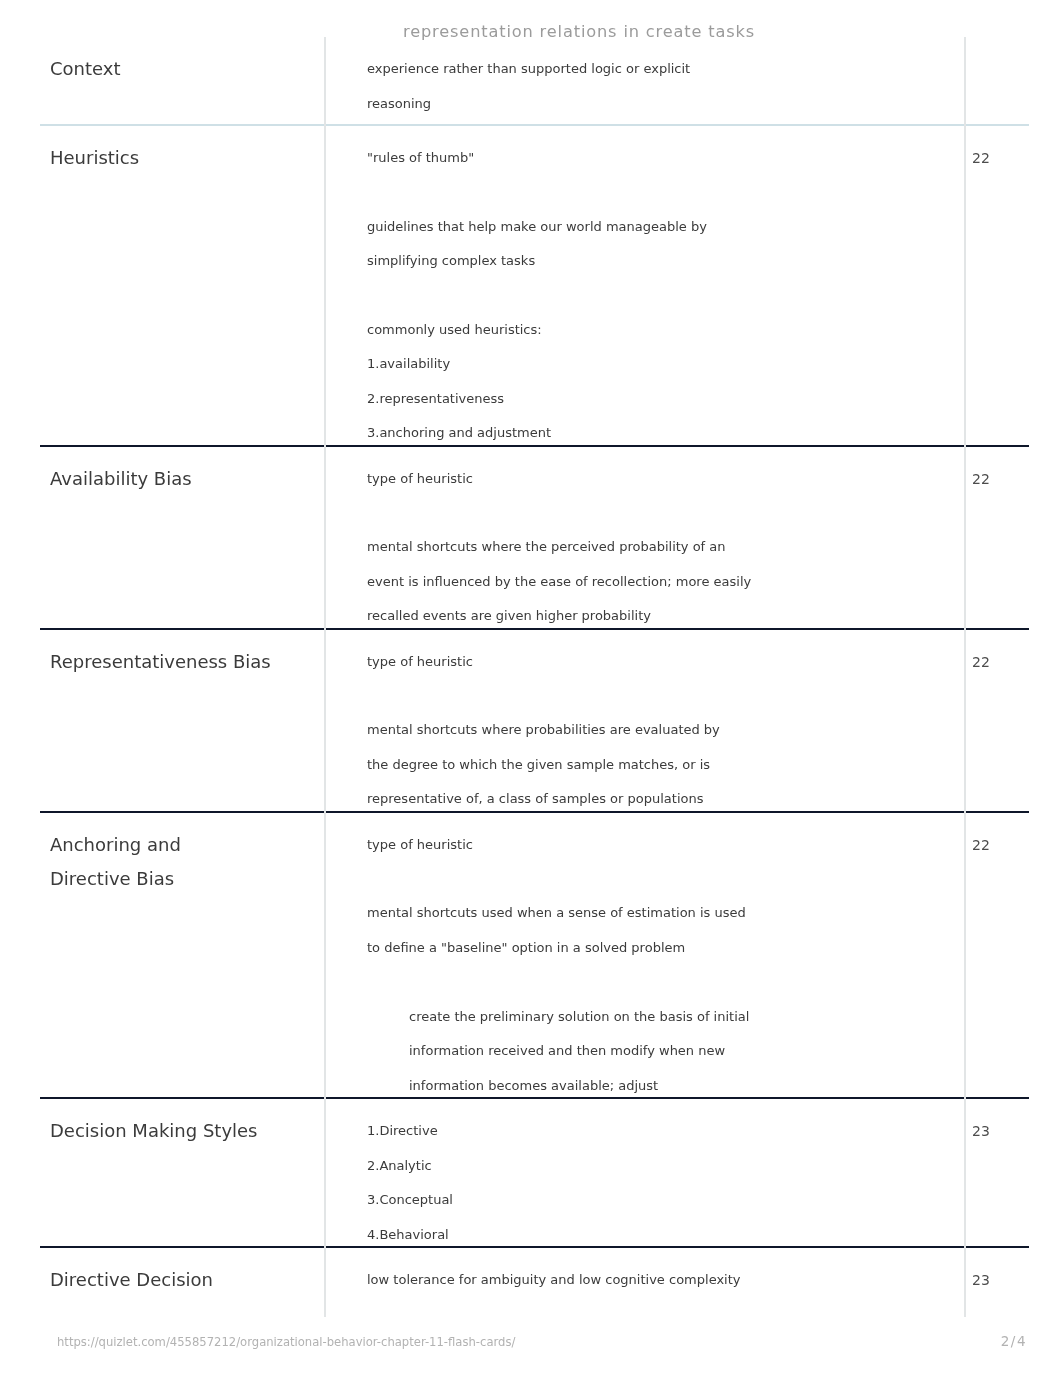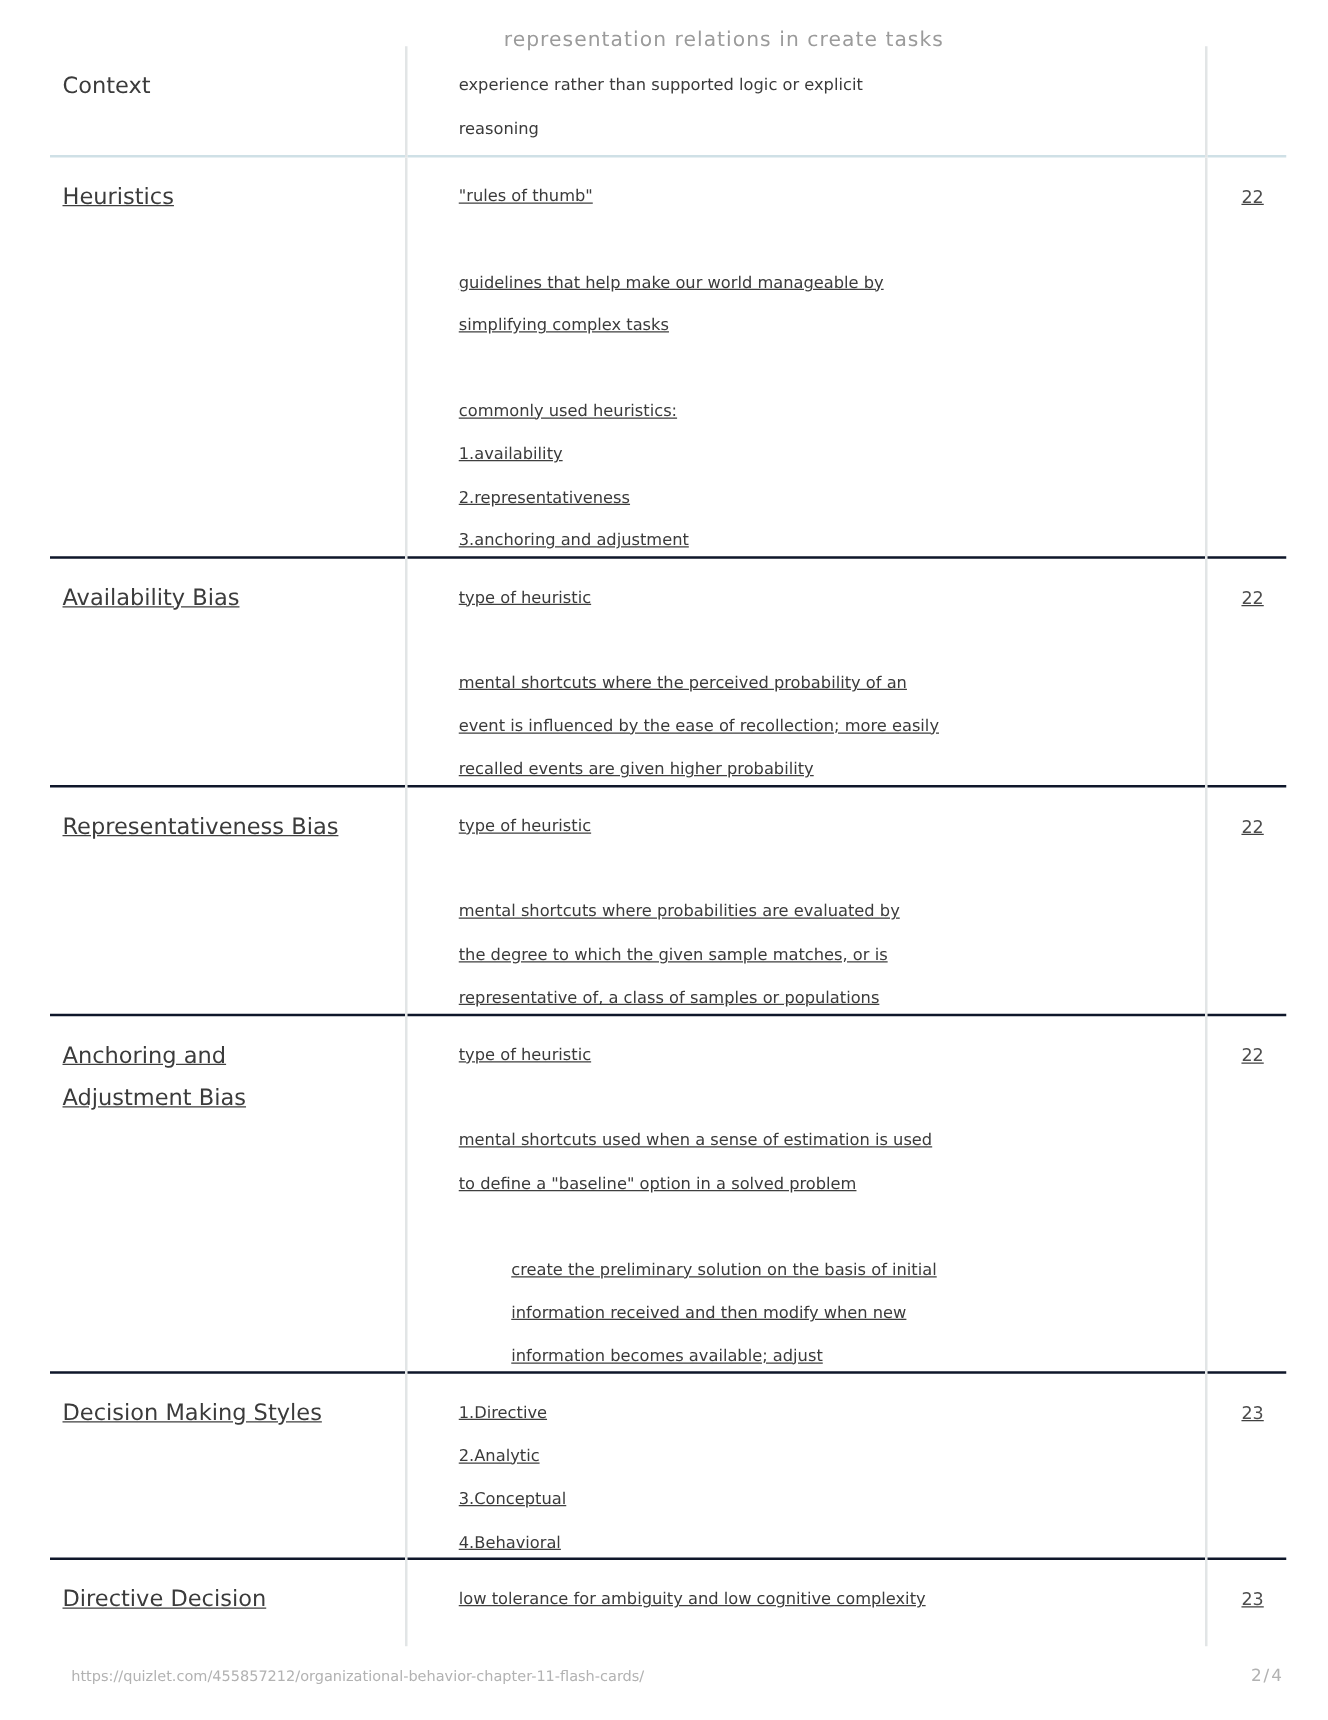--- a/index.html
+++ b/index.html
@@ -5,24 +5,24 @@
   html,body{margin:0;padding:0;background:#ffffff;}
   body{width:1062px;height:1376px;overflow:hidden;
        font-family:"DejaVu Sans",sans-serif;color:#3f3f3f;}
   .page{position:relative;width:1062px;height:1376px;background:#fff;}
 
   .tbl{position:absolute;left:40px;top:37px;width:989px;border-collapse:collapse;table-layout:fixed;}
   .tbl td{vertical-align:top;border:0;}
 
   .tbl td.c-term{width:285px;box-sizing:border-box;padding:15px 12px 0px 10px;}
   .tbl td.c-def{width:640px;box-sizing:border-box;padding:15px 12px 0px 41px;border-left:2px solid #e2e5e6;}
-  .tbl td.c-page{width:64px;box-sizing:border-box;padding:15px 18px 0px 6px;text-align:right;border-left:2px solid #e2e5e6;}
+  .tbl td.c-page{width:64px;box-sizing:border-box;padding:15px 18px 0px 6px;text-align:left;border-left:2px solid #e2e5e6;}
 
 
-  tr.sep > td{border-top:2px solid #0f172a;text-decoration:underline;}
+  tr.sep > td{border-top:2px solid #0f172a;}
   tr.sep-teal > td{border-top-color:#cfe0e6;}
 
   .term{font-size:18px;line-height:34.5px;color:#3b3b3b;margin-bottom:-6.0px;}
   .def{font-size:13px;line-height:34.5px;color:#3b3b3b;margin-bottom:-6.0px;}
   .def p{margin:0;}
   .def p + p{margin-top:34.1px;}
   .tbl tr.first-row td{padding-bottom:9px;}
   .tbl tr.last-row td{padding-bottom:19px;}
   .clipline{position:absolute;left:403px;top:14.8px;font-size:16.2px;line-height:34.5px;color:#9b9b9b;white-space:nowrap;letter-spacing:0.85px;}
   .pg{font-size:14px;line-height:34.5px;color:#4d4d4d;}
@@ -100,21 +100,21 @@
 representative of, a class of samples or populations</p>
             </div>
           </td>
           <td class="c-page">
             <div class="pg">22</div>
           </td>
         </tr>
         <tr class="sep">
           <td class="c-term">
             <div class="term" style="white-space: pre-line;">Anchoring and
-Adjustment Bias</div>
+Directive Bias</div>
           </td>
           <td class="c-def">
             <div class="def">
               <p style="white-space: pre-line;">type of heuristic</p>
               <p style="white-space: pre-line;">mental shortcuts used when a sense of estimation is used
 to define a "baseline" option in a solved problem</p>
               <p style="white-space: pre-line; margin-left: 42px;">create the preliminary solution on the basis of initial
 information received and then modify when new
 information becomes available; adjust</p>
             </div>

